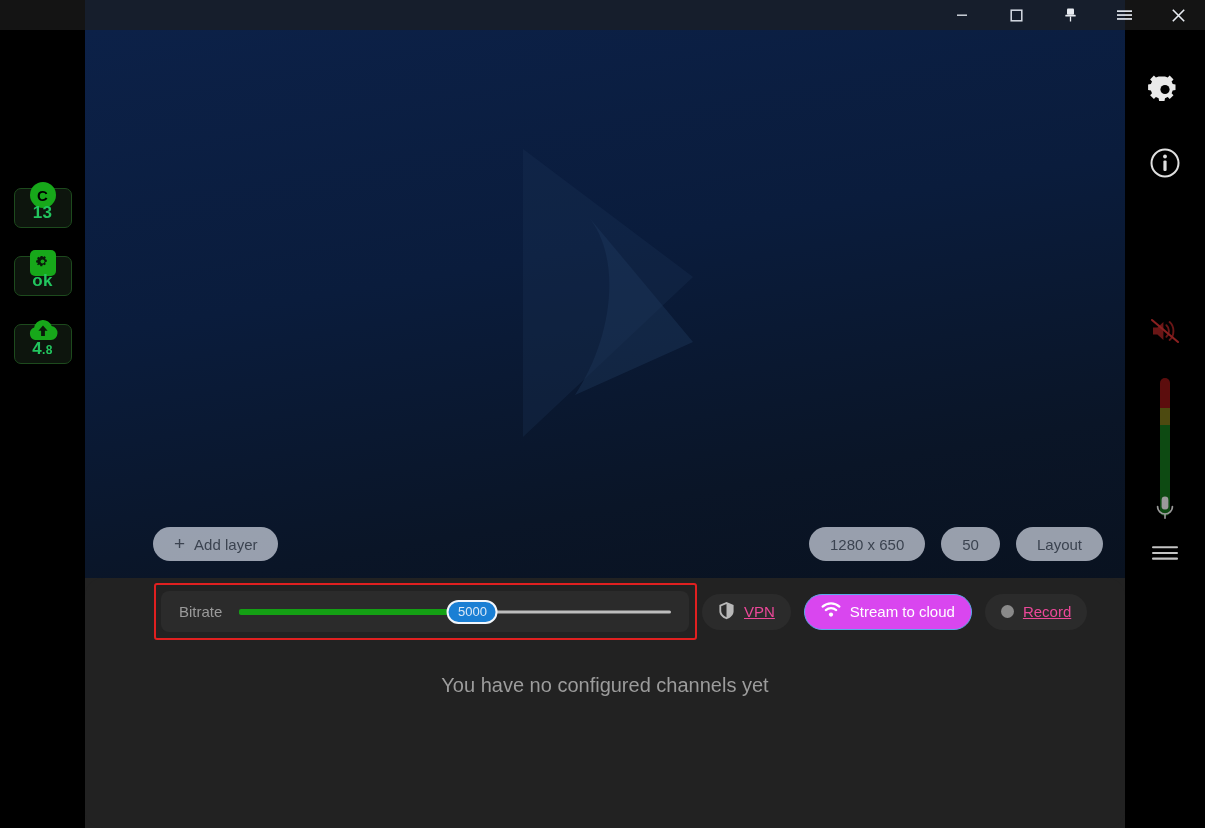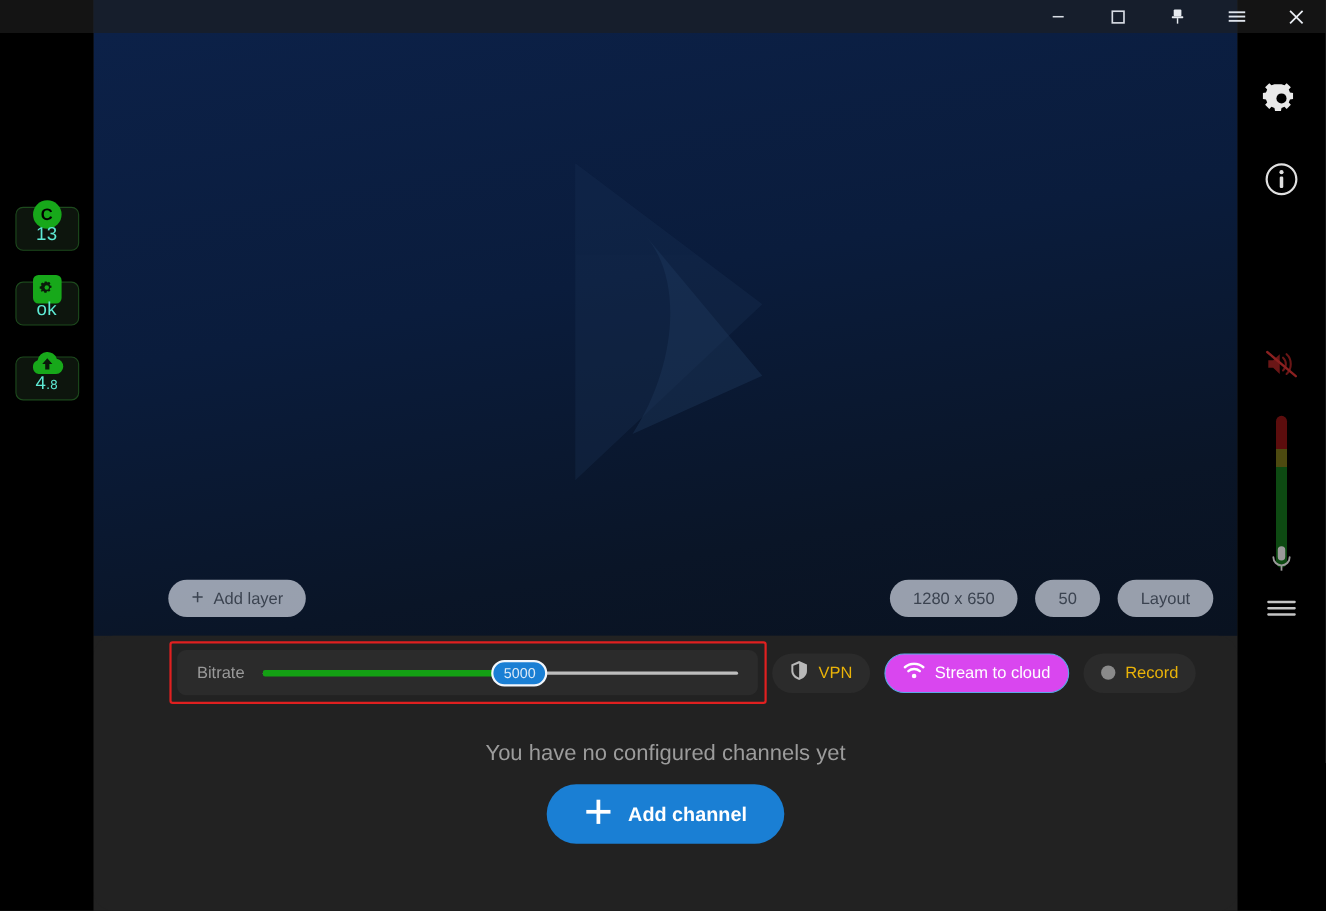--- a/index.html
+++ b/index.html
@@ -35,21 +35,21 @@
     position:absolute; top:0; left:50%; transform:translateX(-50%);
     z-index:2; display:flex; align-items:center; justify-content:center;
   }
   .cap-circle { width:26px; height:26px; border-radius:50%; background:#17a81a;
                 display:flex; align-items:center; justify-content:center;
                 font-size:15px; font-weight:bold; color:#000; line-height:1; }
   .cap-square { width:26px; height:26px; border-radius:5px; background:#17a81a;
                 display:flex; align-items:center; justify-content:center; }
   .cap-cloud  { width:34px; height:24px; display:flex; align-items:center; justify-content:center; }
   .badge-val {
-    position:relative; z-index:2; color:#5eead4; font-size:17px; font-weight:normal;
+    position:relative; z-index:2; color:#22c55e; font-size:17px; font-weight:bold;
     line-height:1; padding-bottom:7px; letter-spacing:.3px;
   }
   .badge-val .dec { font-size:12px; }
 
   
   .rightbar { position:absolute; top:30px; left:1125px; width:80px; height:798px; background:#000; z-index:30; }
   .rb-icon { position:absolute; left:0; width:80px; display:flex; align-items:center; justify-content:center; cursor:pointer; }
   .rb-gear { top:40px;  height:50px; }
   .rb-info { top:110px; height:50px; }
   .rb-spk  { top:278px; height:50px; }
@@ -104,21 +104,21 @@
     background:#1a7fd4; border:2px solid #f2f6fb; border-radius:999px;
     color:#dbe9f7; font-size:13px; height:24px; padding:0 9px;
     display:flex; align-items:center; justify-content:center; cursor:grab;
   }
 
   .tbtn {
     height:36px; border-radius:999px; padding:0 16px; border:none;
     display:flex; align-items:center; gap:9px; cursor:pointer;
     font-family:"Liberation Sans", sans-serif; font-size:15px; white-space:nowrap;
   }
-  .tbtn-dark { background:#2b2b2b; color:#eab308; }
+  .tbtn-dark { background:#2b2b2b; color:#ec4899;text-decoration:underline; }
   .tbtn-blue { background:#d946ef; color:#fff; border:1px solid #5aa9e8; }
   .rec-dot { width:13px; height:13px; border-radius:50%; background:#8a8a8a; }
 
   .empty-msg {
     position:absolute; top:96px; left:0; width:1040px; text-align:center;
     color:#9c9c9c; font-size:20px;
   }
   .add-channel {
     position:absolute; top:135px; left:50%; transform:translateX(-50%);
     background:#1a7fd4; color:#fff; border:none; border-radius:999px;
@@ -329,24 +329,15 @@
 
       <button class="tbtn tbtn-dark">
         <span class="rec-dot"></span>
         <span>Record</span>
       </button>
 
     </div>
 
     <div class="empty-msg">You have no configured channels yet</div>
 
-    <button class="add-channel">
-      <span>
-        <svg width="26" height="26" viewBox="0 0 26 26">
-          <rect x="11.3" y="2" width="3.4" height="22" fill="#fff"></rect>
-          <rect x="2" y="11.3" width="22" height="3.4" fill="#fff"></rect>
-        </svg>
-      </span>
-      <span>Add channel</span>
-    </button>
 
   </div>
 </div>
 
 </body></html>

